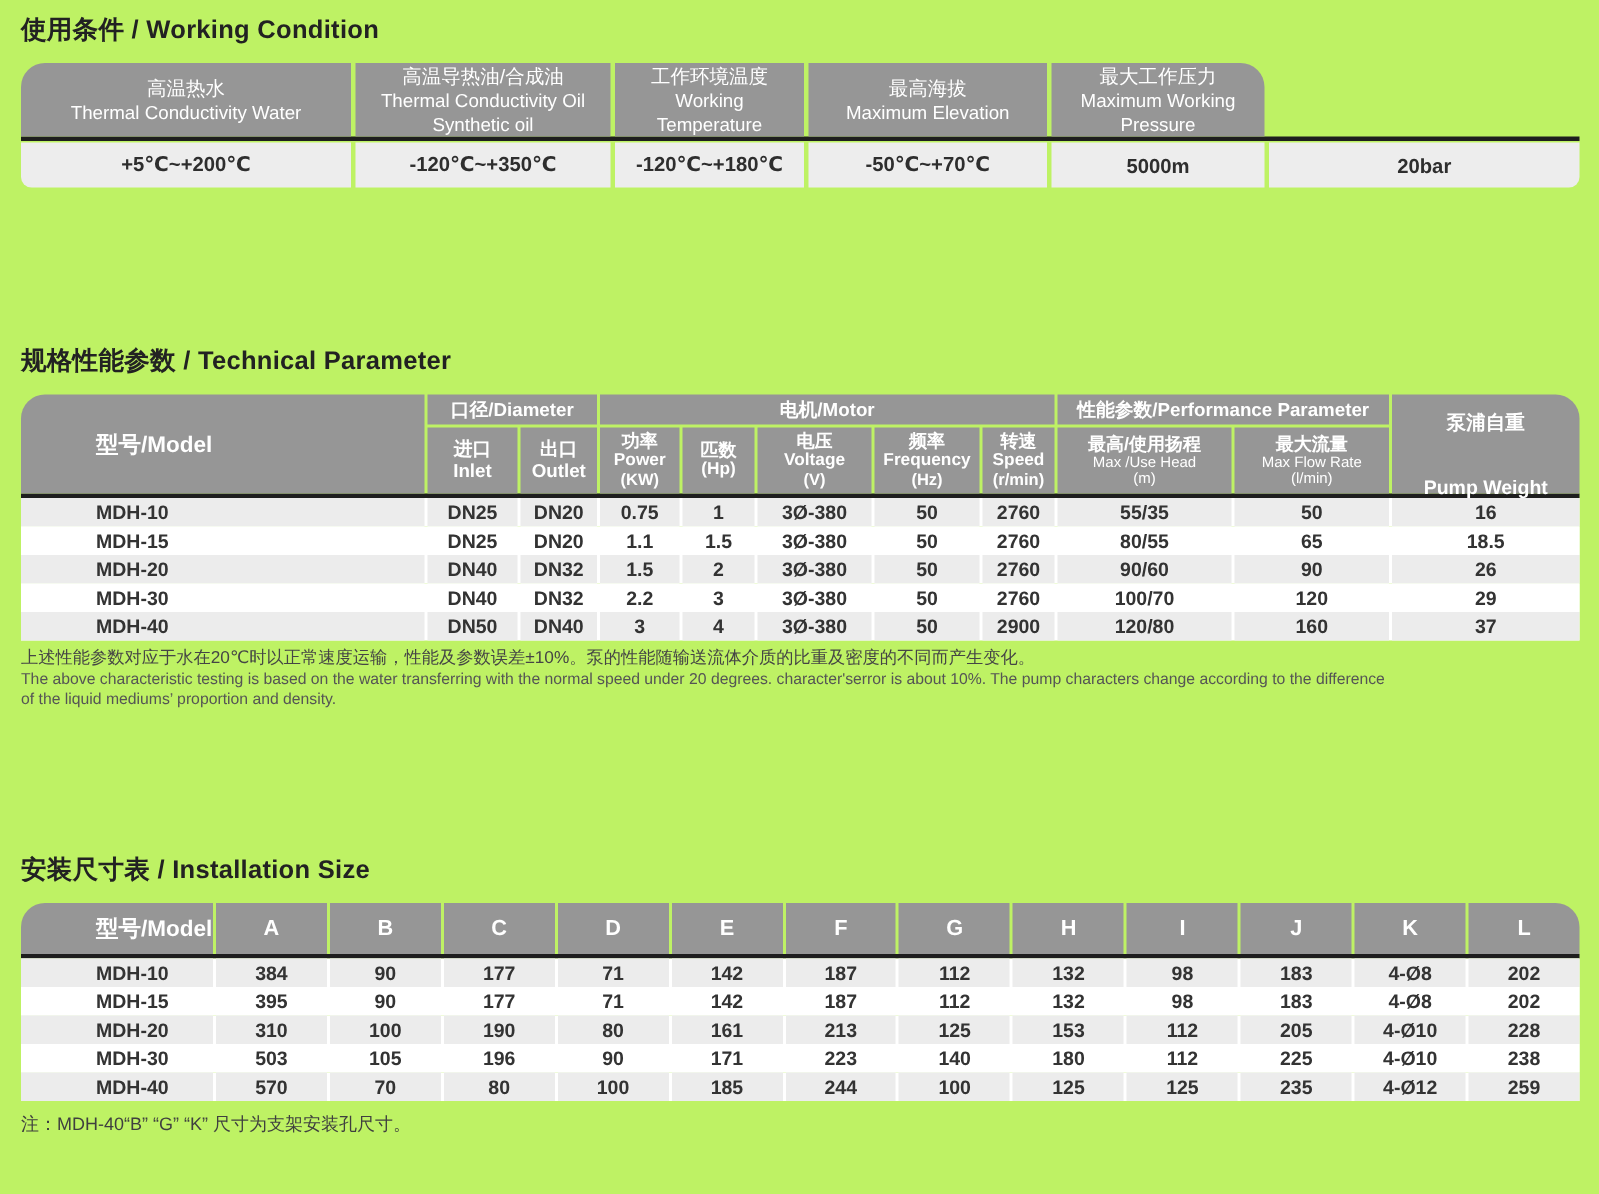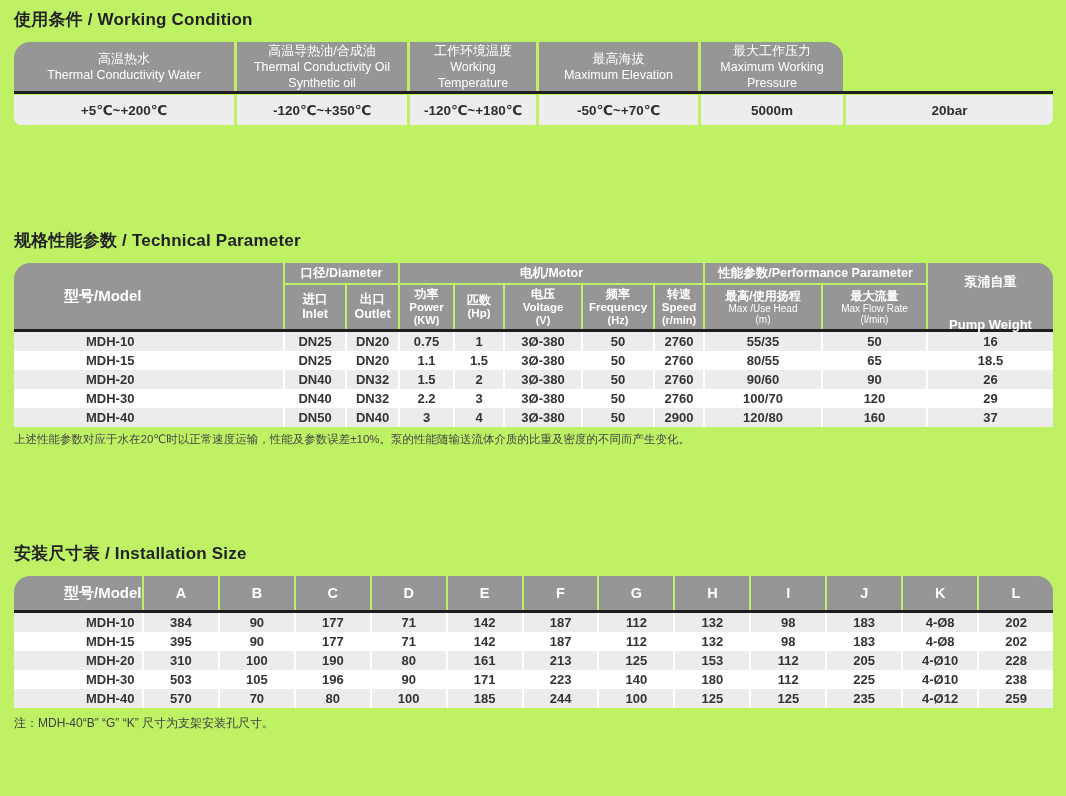--- a/index.html
+++ b/index.html
@@ -43,21 +43,21 @@
   .h3line .en { font-size:11.5px; font-weight:bold; line-height:13px; }
   .h3line .unit { font-size:11px; font-weight:bold; line-height:12.5px; }
   .hsm .zh { font-size:12px; font-weight:bold; line-height:14px; }
   .hsm .en, .hsm .unit { font-size:10px; font-weight:normal; line-height:11px; }
   .c2{grid-column:2}.c3{grid-column:3}.c4{grid-column:4}.c5{grid-column:5}.c6{grid-column:6}
   .c7{grid-column:7}.c8{grid-column:8}.c9{grid-column:9}.c10{grid-column:10}
 
   .drow { display:grid; column-gap:2px; height:19px; background:#fff; }
   .drow > div { display:flex; align-items:center; justify-content:center; font-size:13px; font-weight:bold; color:#333; background:#fff; }
   .drow.alt > div { background:#ececec; }
-  .cell-model { justify-content:flex-start !important; padding-left:72px; }
+  .cell-model { justify-content:flex-start !important; padding-left:50px; }
 
   
   .t3-cols { grid-template-columns:128px repeat(12, 1fr); }
   .t3-head { display:grid; column-gap:2px; height:34px; }
   .t3-head .h-model3 { align-items:flex-start; padding-left:50px; font-size:15px; font-weight:bold; border-top-left-radius:16px; }
   .t3-head .h:last-child { border-top-right-radius:16px; }
   .t3-head .dim { font-size:14.5px; font-weight:bold; }
 
   
   .note-zh { margin-top:5px; font-size:11.5px; color:#454545; line-height:15px; }
@@ -224,20 +224,21 @@
       <div>3Ø-380</div>
       <div>50</div>
       <div>2900</div>
       <div>120/80</div>
       <div>160</div>
       <div>37</div>
     </div>
   </div>
 
   <div class="note-zh">上述性能参数对应于水在20℃时以正常速度运输，性能及参数误差±10%。泵的性能随输送流体介质的比重及密度的不同而产生变化。</div>
+  <div class="note-en">The above characteristic testing is based on the water transferring with the normal speed under 20 degrees.  character'serror is about 10%. The pump characters change according to the difference of the liquid mediums’ proportion and density.</div>
 
   <div class="sec-title s3">安装尺寸表 / Installation Size</div>
 
   <div class="tbl">
     <div class="t3-head t3-cols">
       <div class="h h-model3">型号/Model</div>
       <div class="h dim">A</div>
       <div class="h dim">B</div>
       <div class="h dim">C</div>
       <div class="h dim">D</div>

